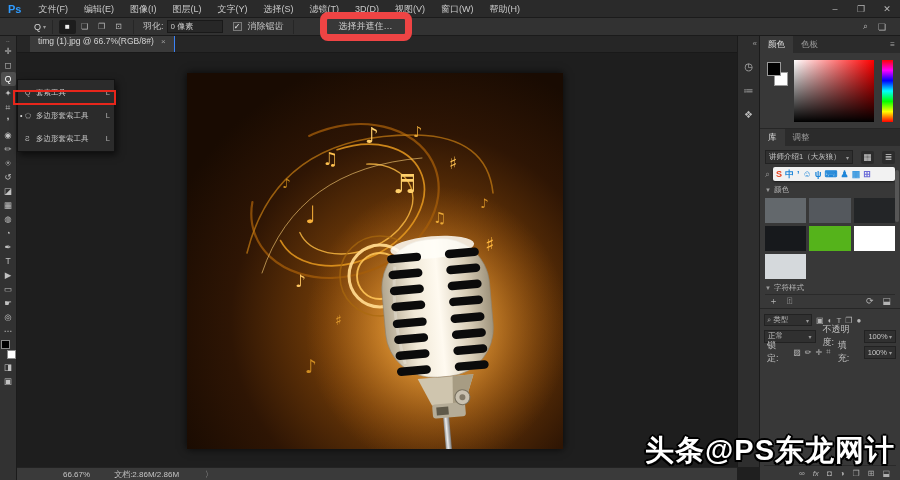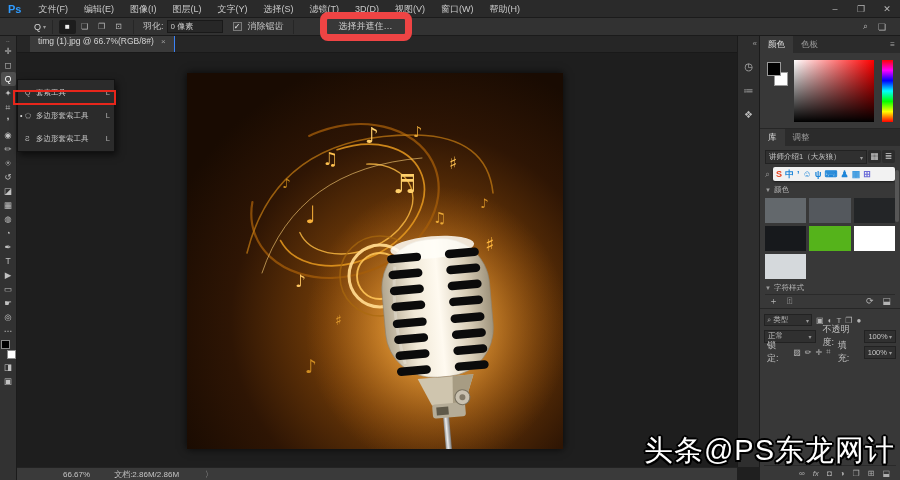--- a/index.html
+++ b/index.html
@@ -56,21 +56,21 @@
   .ptab.active{background:#383838;color:#dedede}
   .pmenu{margin-left:auto;color:#a8a8a8;padding-right:5px;font-size:8px}
   
   #colorbody{position:relative;height:76px;flex:none;border-bottom:1px solid #262626}
   .cfg{position:absolute;left:7px;top:9px;width:14px;height:14px;background:#000;border:1px solid #999;z-index:2}
   .cbg{position:absolute;left:14px;top:19px;width:14px;height:14px;background:#fff;border:1px solid #999}
   .sat-square{position:absolute;left:34px;top:7px;width:80px;height:62px;background:linear-gradient(to top,#000,rgba(0,0,0,0)),linear-gradient(to right,#fff,#f00)}
   .hue-bar{position:absolute;right:7px;top:7px;width:11px;height:62px;background:linear-gradient(#f00,#f0f,#00f,#0ff,#0f0,#ff0,#f00)}
   
   #libbody{position:relative;flex:none;height:163px;display:flex;flex-direction:column;padding:4px 5px 0 5px;border-bottom:1px solid #262626}
-  .lib-row{display:flex;gap:1px}
+  .lib-row{display:flex;align-items:center;gap:8px}
   .lib-dd{flex:1;height:14px;background:#303030;border:1px solid #222;display:flex;align-items:center;font-size:7.5px;padding:0 3px;color:#c5c5c5}
   .lib-dd .caret{margin-left:auto;font-size:6px;color:#999}
   .viewbtn{width:13px;height:13px;text-align:center;line-height:13px;color:#cfcfcf;font-size:9px;background:#2c2c2c;border-radius:2px}
   .lib-search{height:15px;margin-top:3px;display:flex;align-items:center;gap:3px}
   .srch-ic{color:#9a9a9a;font-size:9px}
   .ime{flex:1;display:flex;align-items:center;gap:3px;background:#f2f2f2;border-radius:2px;height:14px;padding:0 3px;box-shadow:0 1px 2px rgba(0,0,0,.5)}
   .ime span{font-size:9px;font-weight:bold;line-height:14px}
   .section{height:12px;display:flex;align-items:center;font-size:7.5px;color:#b5b5b5;margin-top:4px;gap:3px}
   .tri{font-size:6px;color:#9a9a9a}
   .swgrid{display:grid;grid-template-columns:repeat(3,1fr);gap:3px;margin-top:2px}
@@ -97,21 +97,21 @@
   .mlock{width:8px;height:6px;background:#cfcfcf;position:relative;border-radius:1px;display:inline-block}
   .mlock::before{content:'';position:absolute;left:1.5px;top:-4px;width:3px;height:4px;border:1px solid #cfcfcf;border-bottom:none;border-radius:3px 3px 0 0}
   .lay-foot{margin-top:auto;height:15px;border-top:1px solid #2a2a2a;display:flex;gap:8px;justify-content:flex-end;align-items:center;padding:0 6px;color:#aeaeae;font-size:8px;font-style:normal}
   .fx{font-style:italic;font-size:8px}
   
   #statusbar{position:absolute;left:17px;top:467px;width:720px;height:13px;background:#3a3a3a;border-top:1px solid #232323;display:flex;align-items:center;font-size:8px;color:#c5c5c5;z-index:5}
   .st-zoom{margin-left:46px}
   .st-doc{margin-left:24px}
   .st-chev{margin-left:26px;color:#a5a5a5}
   
-  #watermark{position:absolute;right:5px;top:431px;z-index:100;font-size:29px;font-weight:normal;color:#fff;letter-spacing:1px;white-space:nowrap;
+  #watermark{position:absolute;right:5px;top:431px;z-index:100;font-size:29px;font-weight:bold;color:#fff;letter-spacing:1px;white-space:nowrap;
     text-shadow:2px 0 0 #000,-2px 0 0 #000,0 2px 0 #000,0 -2px 0 #000,1.5px 1.5px 0 #000,-1.5px -1.5px 0 #000,1.5px -1.5px 0 #000,-1.5px 1.5px 0 #000}
 </style>
 </head>
 <body>
 
 <div id="menubar">
   <span class="pslogo">Ps</span>
   <span class="menu-item">文件(F)</span>
   <span class="menu-item">编辑(E)</span>
   <span class="menu-item">图像(I)</span>

